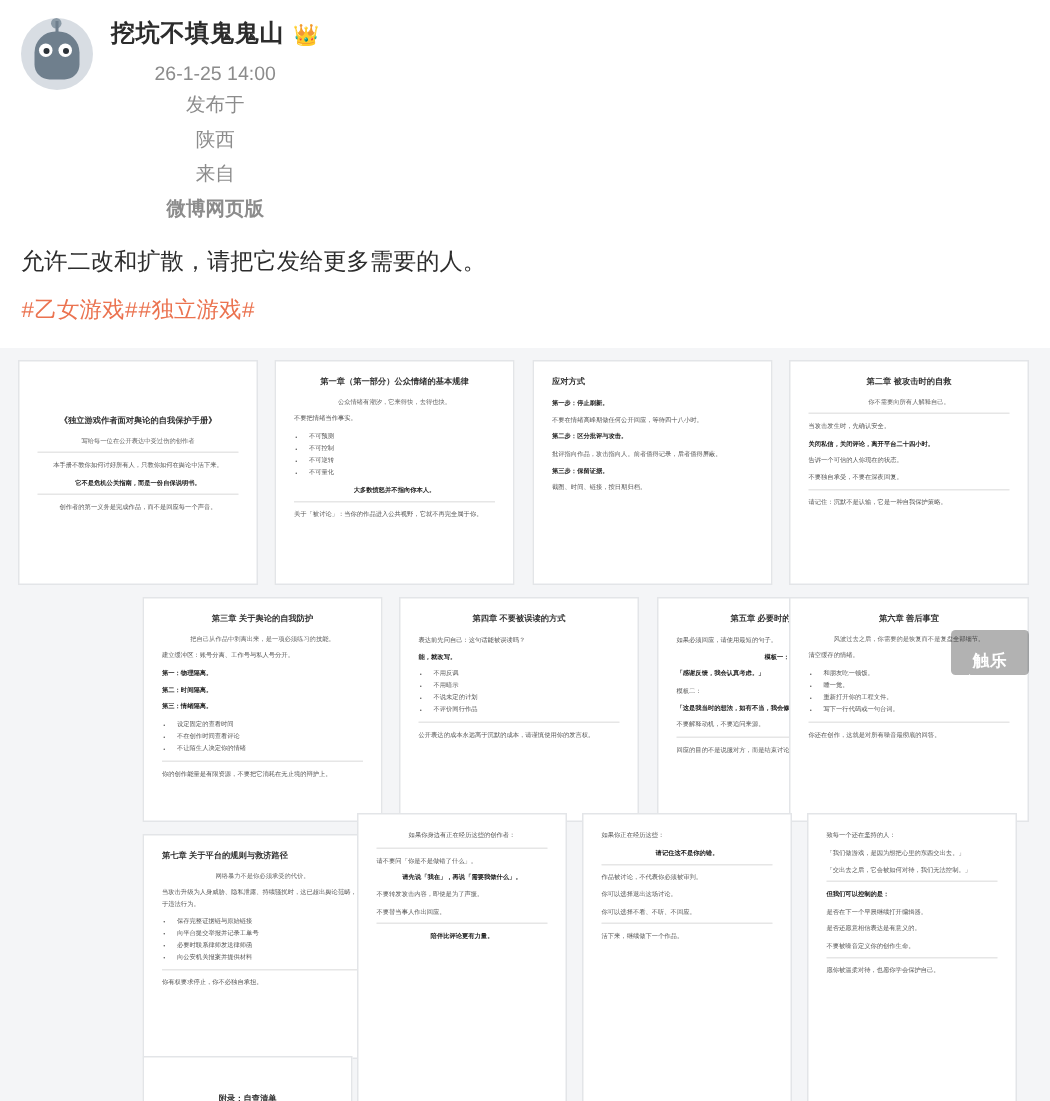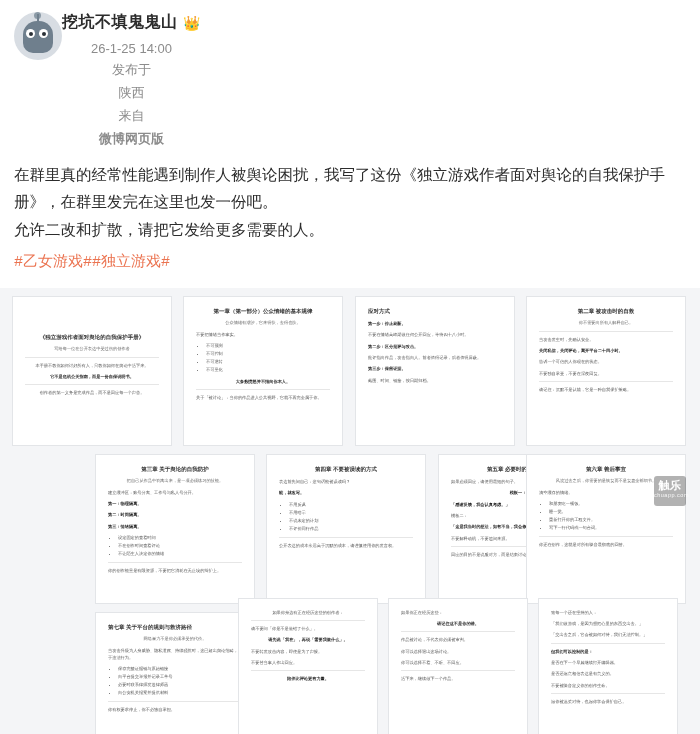--- a/index.html
+++ b/index.html
@@ -77,20 +77,21 @@
   .avatar .av-antenna-ball {
     position: absolute;
     left: 20px;
     top: 0px;
     width: 7px;
     height: 7px;
     border-radius: 50%;
     background: #8b9aa6;
   }
   .header-text {
+    margin-left: 12px;
     padding-top: 2px;
     text-align: right;
   }
   .username-row {
     display: flex;
     align-items: center;
     gap: 6px;
   }
   .username {
     font-size: 16px;
@@ -198,29 +199,29 @@
   .card .c-rule {
     height: 1px;
     background: #e6e6e6;
     margin: 4px 0;
   }
   
   .watermark {
     position: absolute;
     right: 14px;
     top: 188px;
-    width: 32px;
+    width: 52px;
     height: 30px;
     background: rgba(0,0,0,0.30);
     border-radius: 3px;
     color: #fff;
     text-align: center;
     font-size: 9px;
     line-height: 1.2;
-    padding-top: 3px;
+    padding-top: 15px;
     box-sizing: border-box;
     letter-spacing: 0.5px;
   }
   .watermark .wm-main {
     font-size: 11px;
     font-weight: bold;
     display: block;
   }
   .watermark .wm-sub {
     font-size: 5.5px;
@@ -252,21 +253,20 @@
         <span>26-1-25 14:00</span>
         <span>发布于</span>
         <span>陕西</span>
         <span>来自</span>
         <span class="meta-source">微博网页版</span>
       </div>
     </div>
   </div>
 
   <div class="post-body">
-    <p>在群里真的经常性能遇到制作人被舆论困扰，我写了这份《独立游戏作者面对舆论的自我保护手册》，在群里发完在这里也发一份吧。</p>
     <p>允许二改和扩散，请把它发给更多需要的人。</p>
     <div class="tags">
       <a href="#">#乙女游戏#</a><a href="#">#独立游戏#</a>
     </div>
   </div>
 
   <div class="cards-area">
 
     <div class="card" style="left:12px; top:8px; width:160px; height:150px;">
       <div style="height:26px;"></div>

